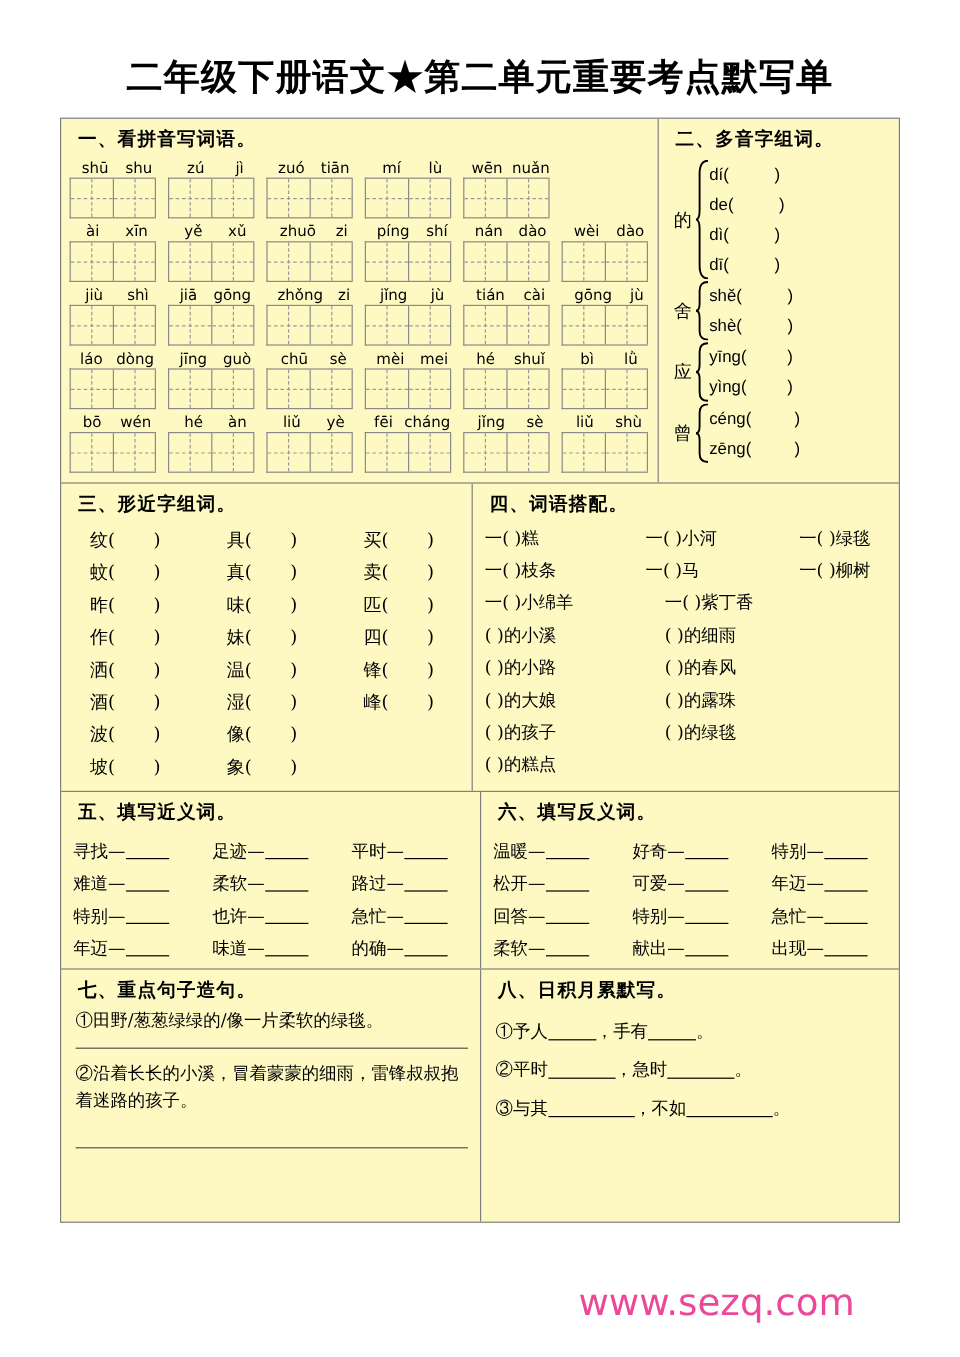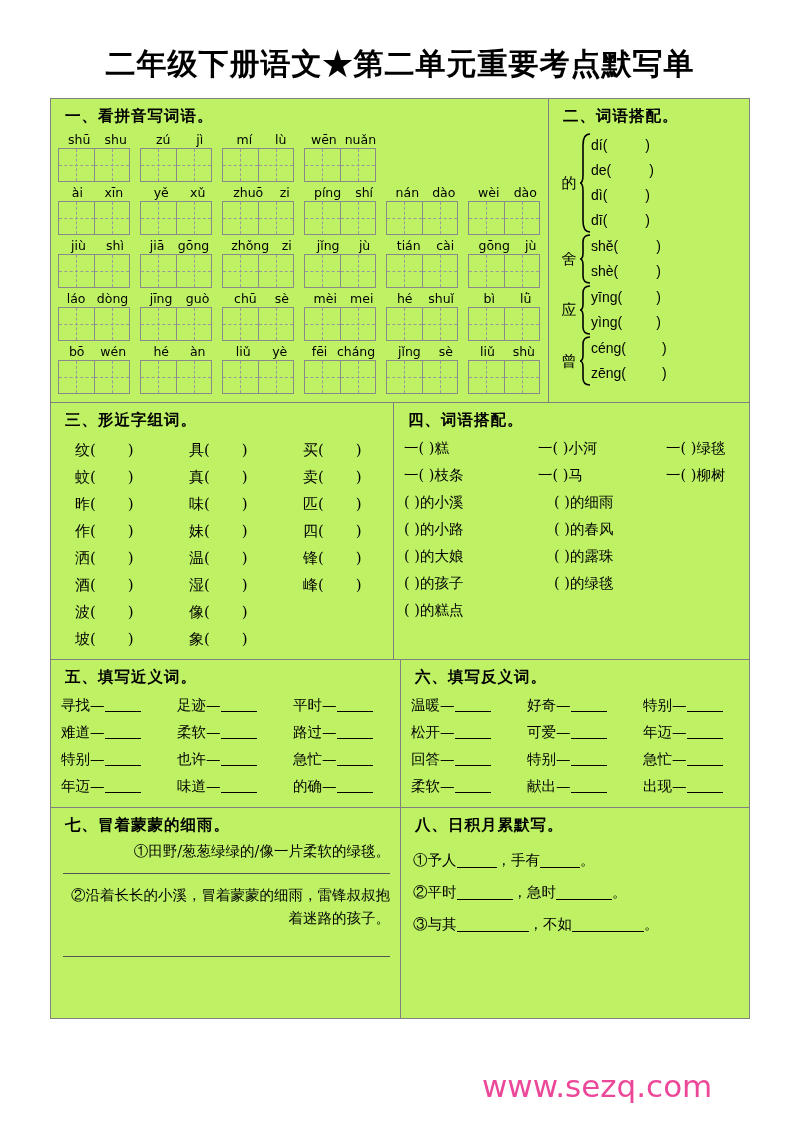--- a/index.html
+++ b/index.html
@@ -31,21 +31,21 @@
   }
 
   
   .sheet {
     position: absolute;
     left: 50px;
     top: 98px;
     width: 700px;
     border: 1px solid #808080;
     box-sizing: border-box;
-    background: #bef264;
+    background: #fef9c3;
   }
   .row { display: flex; width: 100%; }
   .cell { box-sizing: border-box; position: relative; }
   .vdiv { border-right: 1px solid #808080; }
   .hdiv { border-bottom: 1px solid #808080; }
 
   .sec-title {
     font-family: "DejaVu Serif", "Liberation Serif", serif;
     font-weight: 700;
     font-size: 15.5px;
@@ -165,21 +165,21 @@
     font-size: 14.5px;
     white-space: nowrap;
   }
   .cipei-cell { flex: none; padding-left: 10px; }
 
   
   .word-grid { padding: 0 0 7px 0; }
   .word-row {
     display: flex;
     height: 27px;
-    align-items: center;
+    align-items: flex-end;
   }
   .word-item {
     font-family: "DejaVu Serif", "Liberation Serif", serif;
     font-size: 14.5px;
     width: 106px;
     margin-left: 10px;
     white-space: nowrap;
   }
   .word-item .u {
     display: inline-block;
@@ -189,21 +189,20 @@
     vertical-align: -2px;
   }
 
   
   .sent-block { padding: 0 10px 2px 12px; }
   .sent-text {
     font-family: "DejaVu Serif", "Liberation Serif", serif;
     font-size: 14.5px;
     line-height: 23px;
     margin: 0;
-    text-align: right;
   }
   .sent-line {
     border-bottom: 1px solid #555;
     margin: 10px 0 10px 0;
     height: 0;
   }
 
   
   .mem-block { padding: 4px 10px 2px 12px; }
   .mem-line {
@@ -264,20 +263,30 @@
                 <span>zú</span>
                 <span>jì</span>
               </div>
             <div class="tzg">
                 <div class="box"></div>
                 <div class="box"></div>
               </div>
           </div>
           <div class="pin-item">
             <div class="pin-text">
+                <span>zuó</span>
+                <span>tiān</span>
+              </div>
+            <div class="tzg">
+                <div class="box"></div>
+                <div class="box"></div>
+              </div>
+          </div>
+          <div class="pin-item">
+            <div class="pin-text">
                 <span>mí</span>
                 <span>lù</span>
               </div>
             <div class="tzg">
                 <div class="box"></div>
                 <div class="box"></div>
               </div>
           </div>
           <div class="pin-item">
             <div class="pin-text">
@@ -540,21 +549,21 @@
                 <div class="box"></div>
                 <div class="box"></div>
               </div>
           </div>
         </div>
 
       </div>
     </div>
 
     <div class="cell" style="width:200px;">
-      <div class="sec-title">二、词语搭配。</div>
+      <div class="sec-title">二、多音字组词。</div>
       <div class="duo-list">
 
         <div class="duo-group">
           <div class="duo-char">的</div>
           <div class="brace">
             <svg width="12" height="100" viewBox="0 0 12 100">
                 <path d="M11 1 Q4 1 4 12 L4 42 Q4 50 1 50 Q4 50 4 58 L4 88 Q4 99 11 99" fill="none" stroke="#000" stroke-width="1.6"></path>
               </svg>
           </div>
           <div class="duo-items">
@@ -663,20 +672,25 @@
           <div class="cipei-cell" style="width:124px">一(  )糕</div>
           <div class="cipei-cell" style="width:118px">一(  )小河</div>
           <div class="cipei-cell" style="width:110px">一(  )绿毯</div>
         </div>
         <div class="cipei-row">
           <div class="cipei-cell" style="width:124px">一(  )枝条</div>
           <div class="cipei-cell" style="width:118px">一(  )马</div>
           <div class="cipei-cell" style="width:110px">一(  )柳树</div>
         </div>
         <div class="cipei-row">
+          <div class="cipei-cell" style="width:140px">一(  )小绵羊</div>
+          <div class="cipei-cell" style="width:140px">一(  )紫丁香</div>
+          <div class="cipei-cell"></div>
+        </div>
+        <div class="cipei-row">
           <div class="cipei-cell" style="width:140px">(    )的小溪</div>
           <div class="cipei-cell" style="width:140px">(    )的细雨</div>
           <div class="cipei-cell"></div>
         </div>
         <div class="cipei-row">
           <div class="cipei-cell" style="width:140px">(    )的小路</div>
           <div class="cipei-cell" style="width:140px">(    )的春风</div>
           <div class="cipei-cell"></div>
         </div>
         <div class="cipei-row">
@@ -749,21 +763,21 @@
           <div class="word-item"><span>献出—</span><span class="u"></span></div>
           <div class="word-item"><span>出现—</span><span class="u"></span></div>
         </div>
       </div>
     </div>
   </div>
 
   <div class="row">
 
     <div class="cell vdiv" style="width:350px; height:210px;">
-      <div class="sec-title">七、冒着蒙蒙的细雨。</div>
+      <div class="sec-title">七、重点句子造句。</div>
       <div class="sent-block">
         <p class="sent-text">①田野/葱葱绿绿的/像一片柔软的绿毯。</p>
         <div class="sent-line"></div>
         <p class="sent-text">②沿着长长的小溪，冒着蒙蒙的细雨，雷锋叔叔抱着迷路的孩子。</p>
         <div class="sent-line" style="margin-top:26px"></div>
       </div>
     </div>
 
     <div class="cell" style="width:348px;">
       <div class="sec-title">八、日积月累默写。</div>

